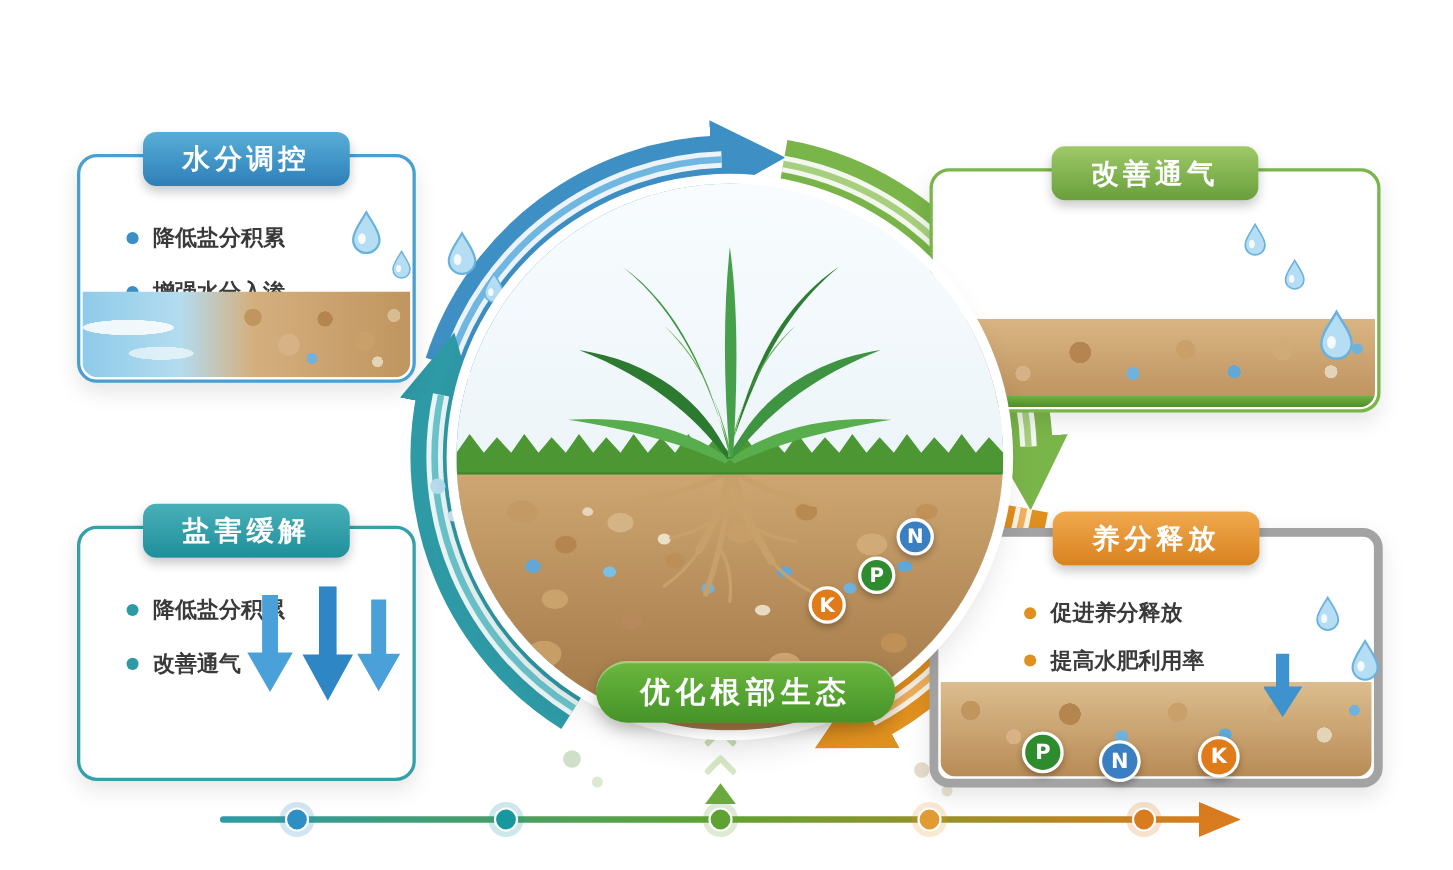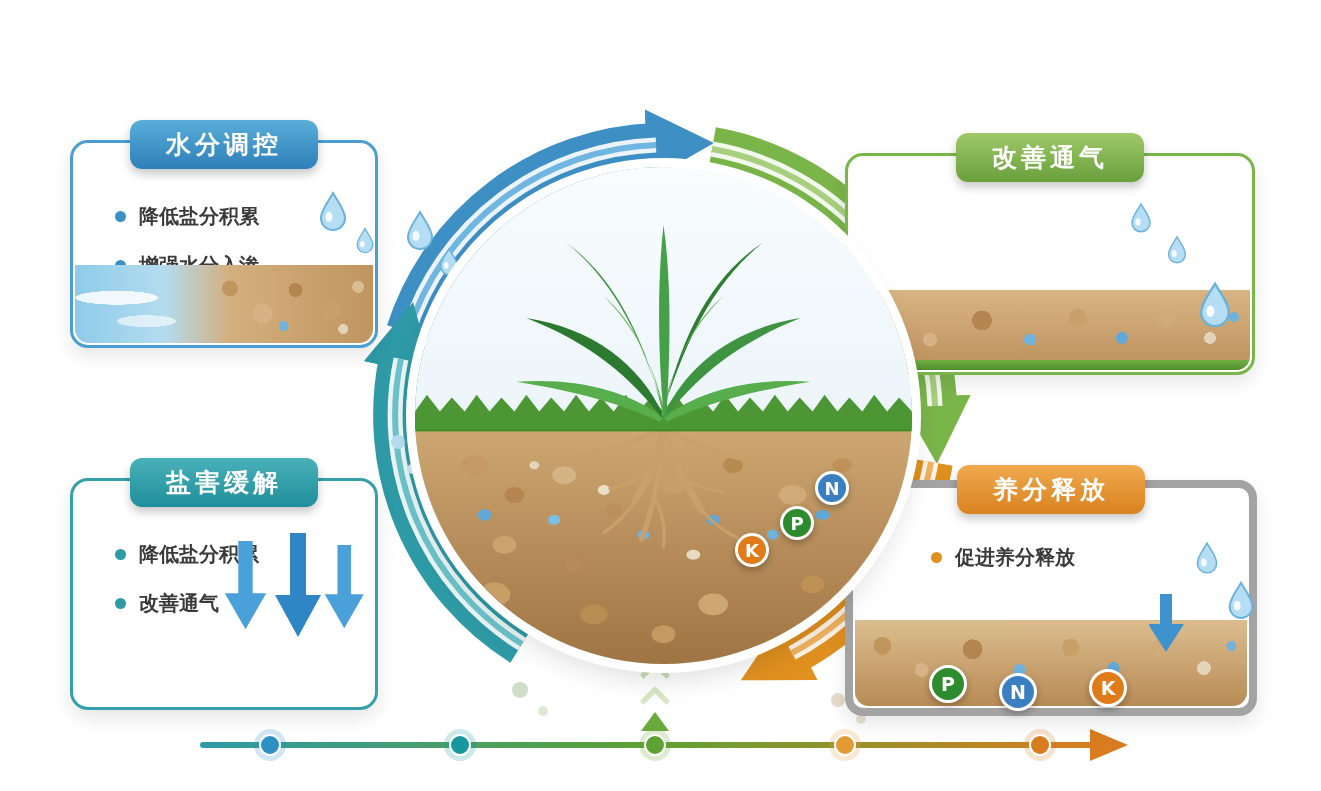--- a/index.html
+++ b/index.html
@@ -278,20 +278,24 @@
     </svg>
   </div>
 
   <div class="card card-nutrient">
     <div class="pill pill-nutrient">养分释放</div>
     <div class="items">
       <div class="item">
         <span class="bdot dot-nutrient"></span>
         <span>促进养分释放</span>
       </div>
+      <div class="item">
+        <span class="bdot dot-nutrient"></span>
+        <span>提高水肥利用率</span>
+      </div>
     </div>
     <svg class="in-card-svg" style="left:330px; top:40px;" width="80" height="100" viewBox="0 0 80 100">
       <g transform="translate(24,28) scale(.8)">
         <path d="M0 -16 C5 -7 12 1 12 9 A12 12 0 1 1 -12 9 C-12 1 -5 -7 0 -16 Z" fill="#b5def4" stroke="#6ab2dc" stroke-width="2"></path>
         <ellipse cx="-4" cy="8" rx="3.5" ry="5" fill="#fff" opacity=".85"></ellipse>
       </g>
       <g transform="translate(58,70) scale(.95)">
         <path d="M0 -16 C5 -7 12 1 12 9 A12 12 0 1 1 -12 9 C-12 1 -5 -7 0 -16 Z" fill="#b5def4" stroke="#6ab2dc" stroke-width="2"></path>
         <ellipse cx="-4" cy="8" rx="3.5" ry="5" fill="#fff" opacity=".85"></ellipse>
       </g>
@@ -388,14 +392,15 @@
       <span>N</span>
     </div>
     <div class="badge badge-34 bg-p" style="left:365px; top:339px;">
       <span>P</span>
     </div>
     <div class="badge badge-34 bg-k" style="left:320px; top:366px;">
       <span>K</span>
     </div>
   </div>
 
+  <div class="root-pill">优化根部生态</div>
 
 </div>
 
 </body></html>

